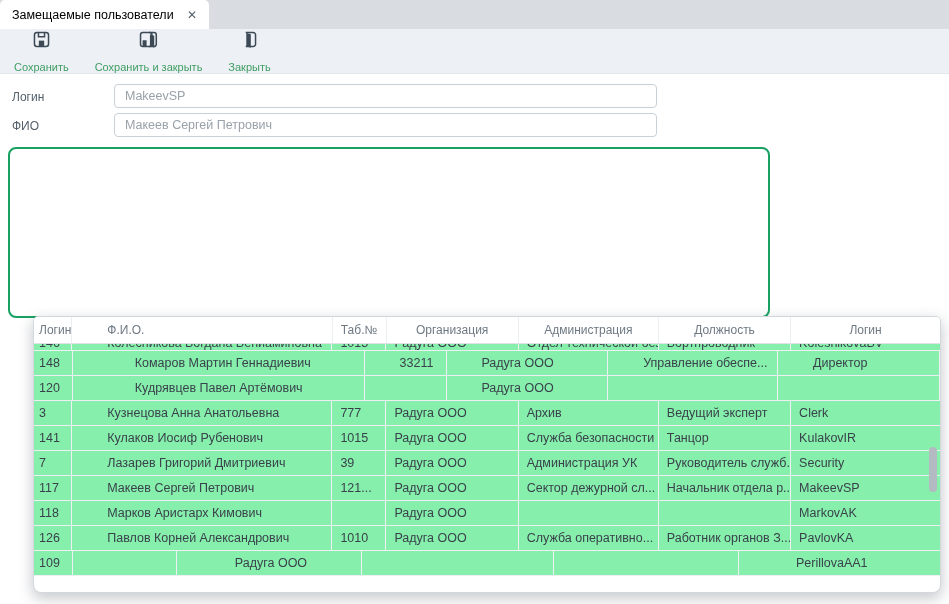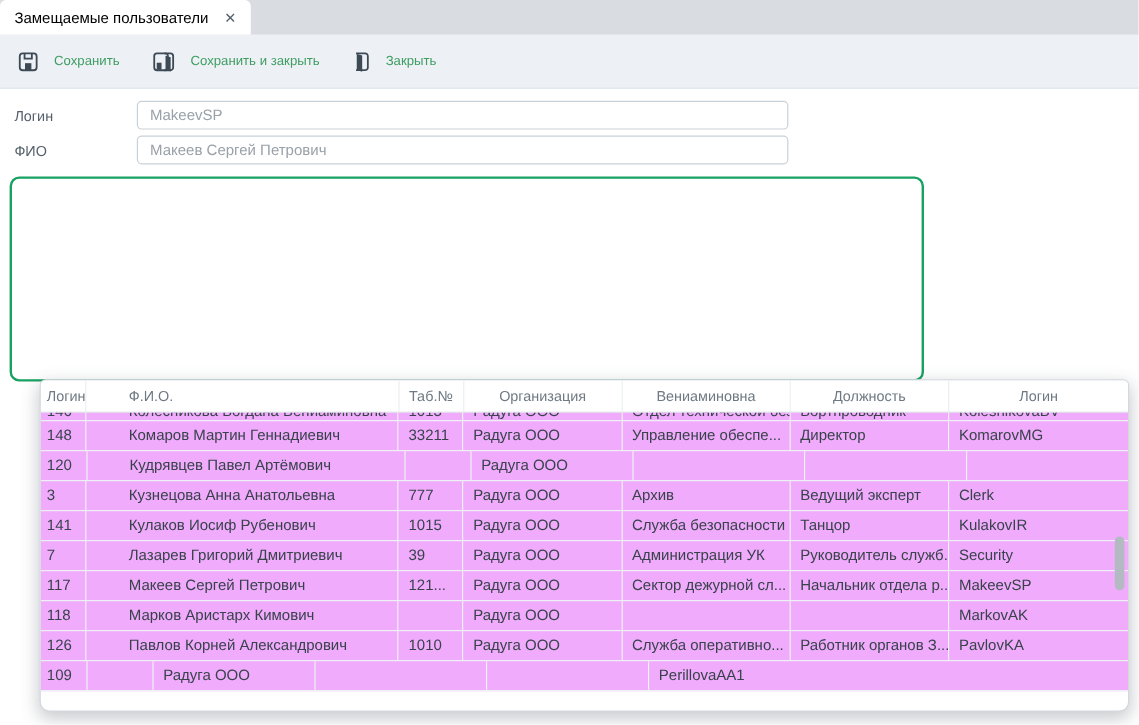--- a/index.html
+++ b/index.html
@@ -10,21 +10,21 @@
   
   .tabbar { position:absolute; left:0; top:0; width:949px; height:29px; background:#d9dce0; }
   .tab { position:absolute; left:0; top:0; width:209px; height:29px; background:#fff;
          border-radius:5px 5px 0 0; display:flex; align-items:center; padding:0 12px; }
   .tab-label { font-size:12.5px; color:#000000; flex:1; white-space:nowrap; }
   .tab-close { font-size:12px; color:#56616b; margin-left:6px; cursor:pointer; }
 
   
   .toolbar { position:absolute; left:0; top:29px; width:949px; height:45px; background:#edf1f6;
              border-bottom:1px solid #e2e7ec; display:flex; align-items:center; padding-left:14px; gap:26px; }
-  .tbtn { display:flex; flex-direction:row; align-items:center; gap:12px; cursor:pointer; }
+  .tbtn { display:flex; flex-direction:column; align-items:center; gap:12px; cursor:pointer; }
   .tbtn svg { display:block; }
   .tlabel { font-size:11px; color:#3f9d62; white-space:nowrap; }
 
   
   .flabel { position:absolute; left:12px; font-size:12px; color:#55606a; }
   .finput { position:absolute; left:114px; width:543px; height:24px; border:1px solid #c9d1d8;
             border-radius:4px; padding:0 10px; font-family:"Liberation Sans",sans-serif;
             font-size:12.5px; color:#99a1a9; background:#fff; outline:none; }
 
   
@@ -63,21 +63,21 @@
   .caret { position:absolute; left:90px; top:295px; width:1px; height:15px; background:#20262c; }
   .chevron { position:absolute; left:436px; top:297px; cursor:pointer; }
 
   
   .dropdown { position:absolute; left:33px; top:316px; width:908px; height:277px; background:#fff;
               border:1px solid #d3d8dd; border-radius:5px 5px 8px 8px;
               box-shadow:0 5px 14px 1px rgba(60,70,82,.28); z-index:10; overflow:hidden; }
   .dd-head { display:flex; height:27px; border-bottom:1px solid #dfe3e7; background:#fff; }
   .dd-head .dc { font-size:12px; color:#6f7983; line-height:26px; border-right:1px solid #eceff2;
                  overflow:hidden; white-space:nowrap; }
-  .dd-row { display:flex; height:25px; border-bottom:1px solid #eef1f4; background:#f0abfc; cursor:pointer; }
+  .dd-row { display:flex; height:25px; border-bottom:1px solid #eef1f4; background:#86efac; cursor:pointer;justify-content:space-between; }
   .dd-row .dc { font-size:12.5px; color:#39424b; line-height:24px; border-right:1px solid #eff1f4;
                 overflow:hidden; white-space:nowrap; }
   .dd-partial { height:7px; overflow:hidden; border-bottom:1px solid #eef1f4; }
   .dd-partial .dd-row { margin-top:-13px; border-bottom:none; }
   .dc1{width:39px; padding-left:5px;} .dc2{width:238px; padding-left:8px;margin-left:27px;} .dc3{width:55px;}
   .dc4{width:135px;} .dc5{width:143px;} .dc6{width:135px;} .dc7{width:152px; border-right:none !important;}
   .dd-head .dc3,.dd-head .dc4,.dd-head .dc5,.dd-head .dc6,.dd-head .dc7 { text-align:center; }
   .dd-row .dc3 { padding-left:8px; } .dd-row .dc4,.dd-row .dc5,.dd-row .dc6,.dd-row .dc7 { padding-left:8px; text-align:left; }
   .dd-scrollthumb { position:absolute; right:3px; top:130px; width:8px; height:45px; background:#b4bac1;
                     border-radius:4px; cursor:grab; }
@@ -200,21 +200,21 @@
       <polyline points="1.5,1.5 6.5,7 11.5,1.5"></polyline>
     </svg>
   </div>
 
   <div class="dropdown">
     <div class="dd-head">
       <div class="dc dc1">Логин</div>
       <div class="dc dc2">Ф.И.О.</div>
       <div class="dc dc3">Таб.№</div>
       <div class="dc dc4">Организация</div>
-      <div class="dc dc5">Вениаминовна</div>
+      <div class="dc dc5">Администрация</div>
       <div class="dc dc6">Должность</div>
       <div class="dc dc7">Логин</div>
     </div>
     <div class="dd-partial">
         <div class="dd-row">
           <div class="dc dc1">146</div>
           <div class="dc dc2">Колесникова Богдана Вениаминовна</div>
           <div class="dc dc3">1013</div>
           <div class="dc dc4">Радуга ООО</div>
           <div class="dc dc5">Отдел технической безо...</div>
@@ -223,21 +223,20 @@
         </div>
       </div>
     <div>
         <div class="dd-row">
           <div class="dc dc1">148</div>
           <div class="dc dc2">Комаров Мартин Геннадиевич</div>
           <div class="dc dc3">33211</div>
           <div class="dc dc4">Радуга ООО</div>
           <div class="dc dc5">Управление обеспе...</div>
           <div class="dc dc6">Директор</div>
-          <div class="dc dc7">KomarovMG</div>
         </div>
         <div class="dd-row">
           <div class="dc dc1">120</div>
           <div class="dc dc2">Кудрявцев Павел Артёмович</div>
           <div class="dc dc3"></div>
           <div class="dc dc4">Радуга ООО</div>
           <div class="dc dc5"></div>
           <div class="dc dc6"></div>
         </div>
         <div class="dd-row">

